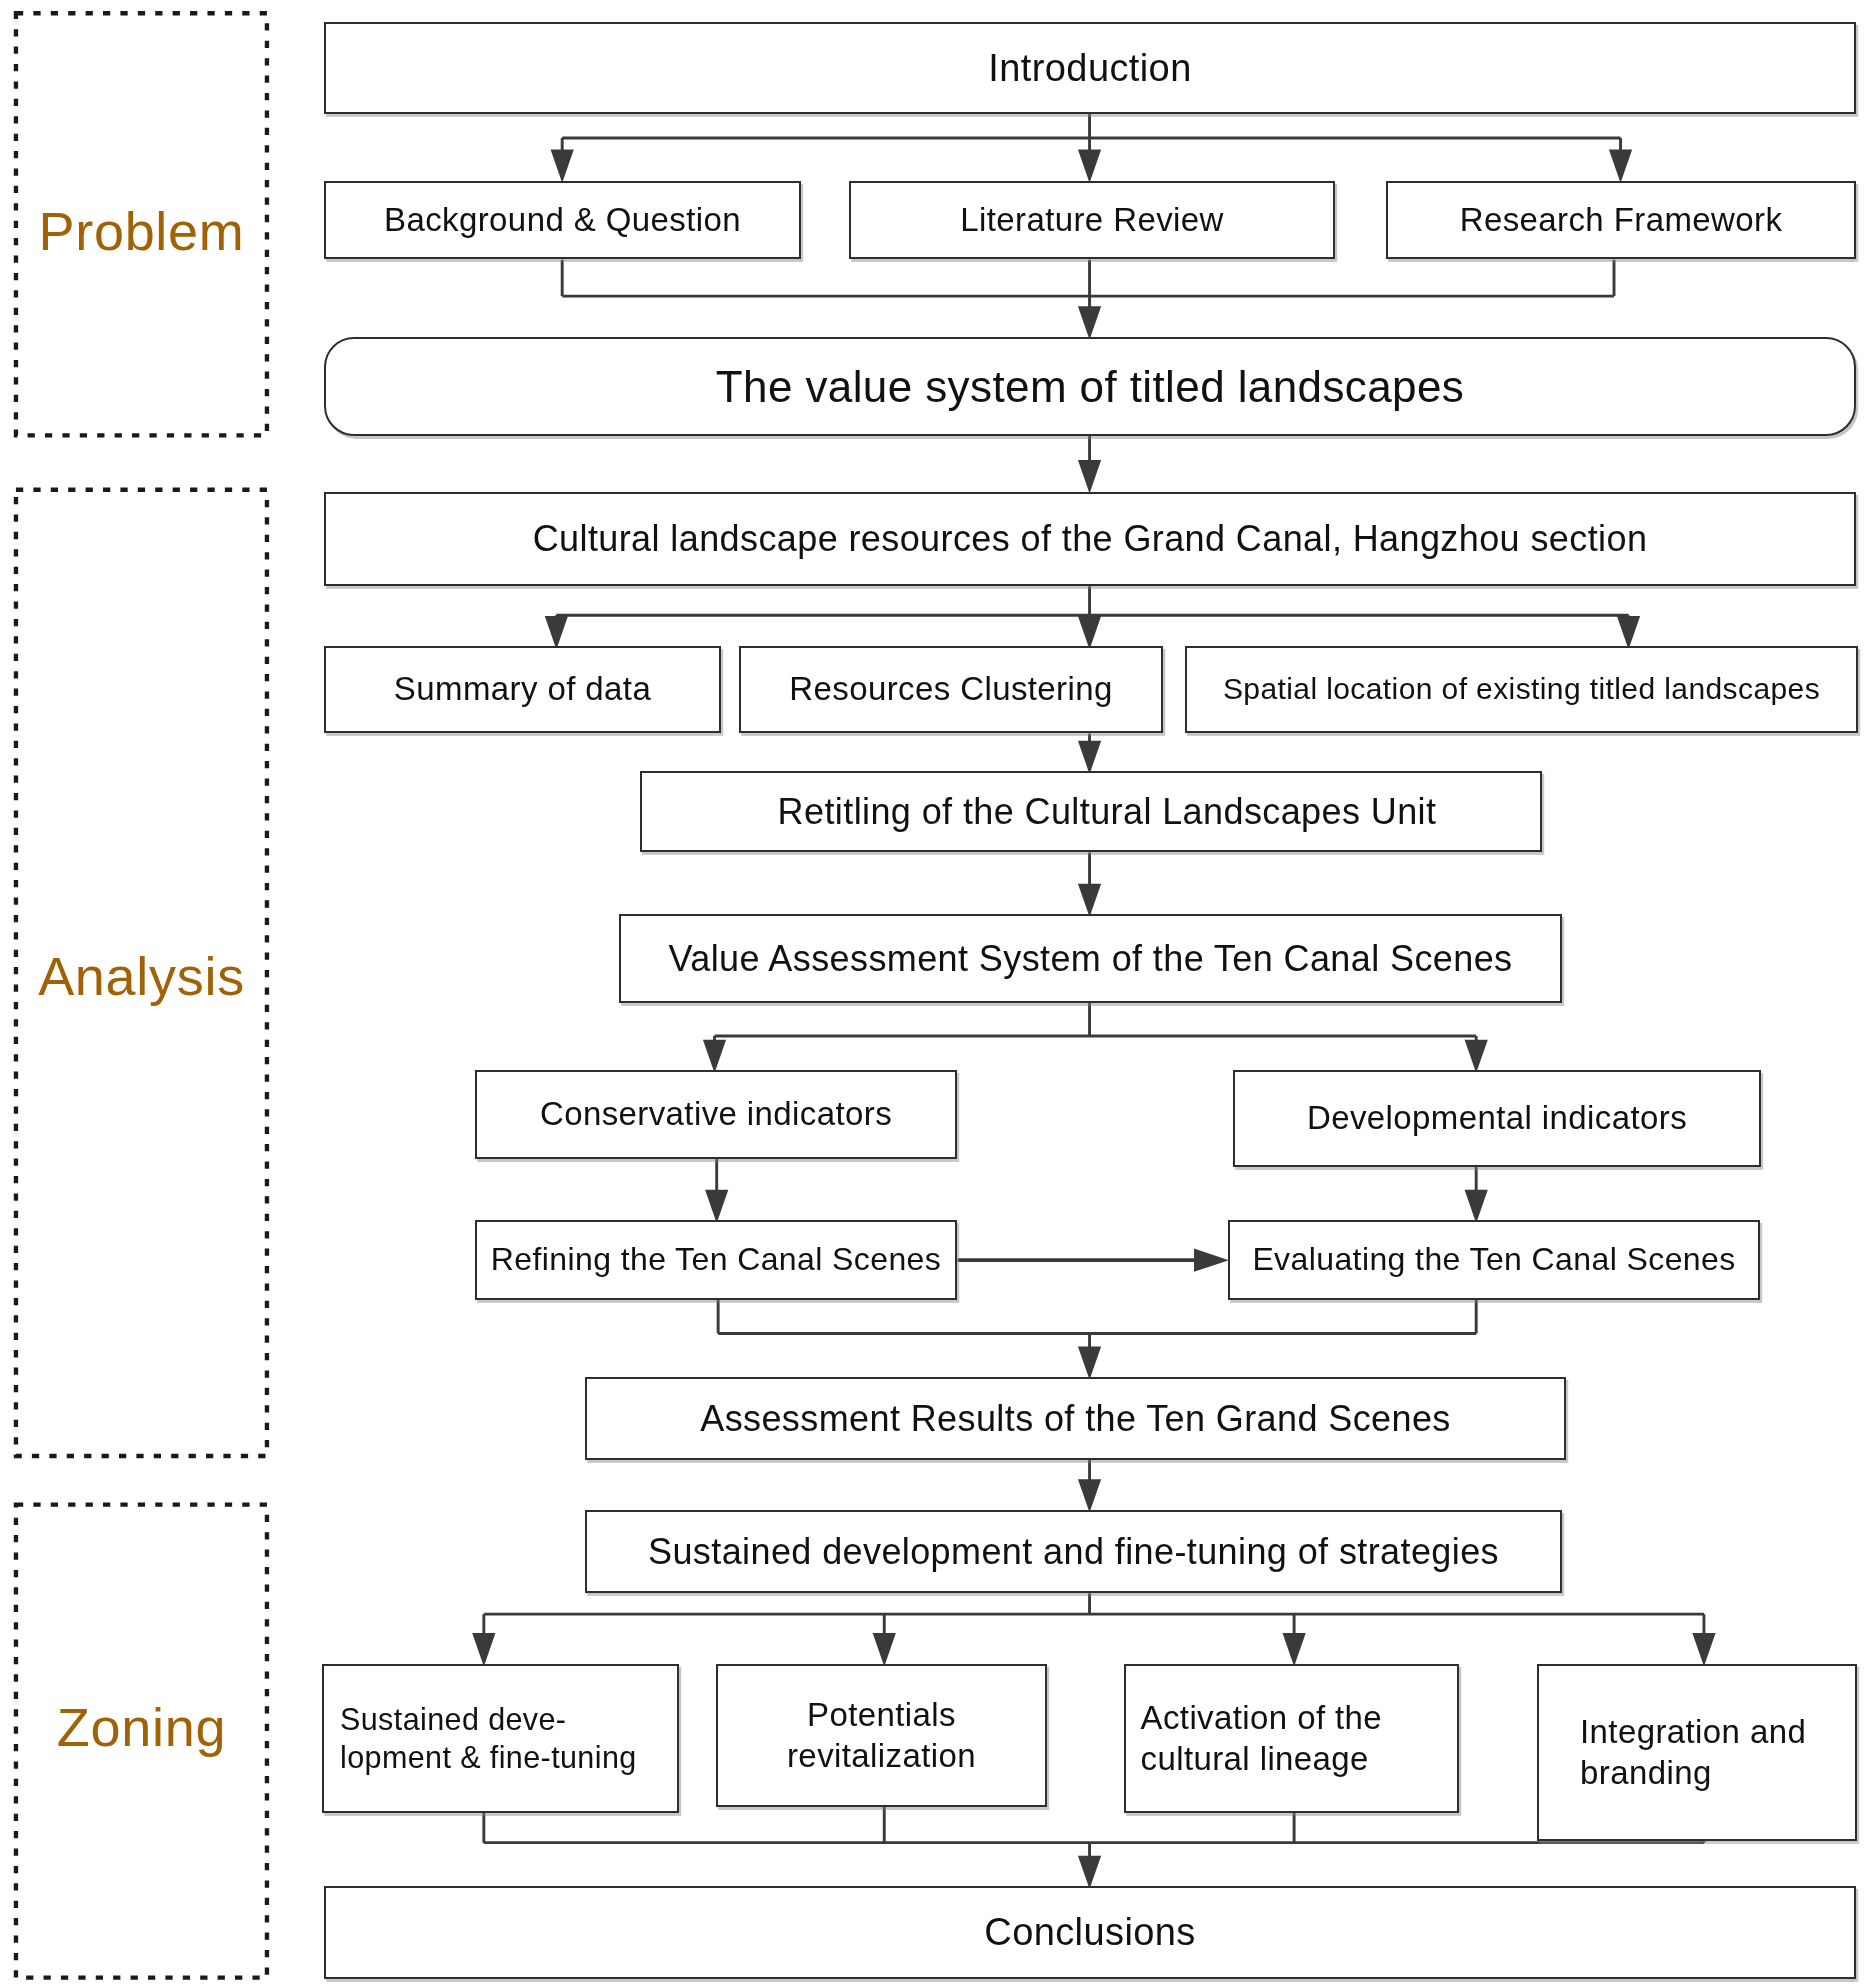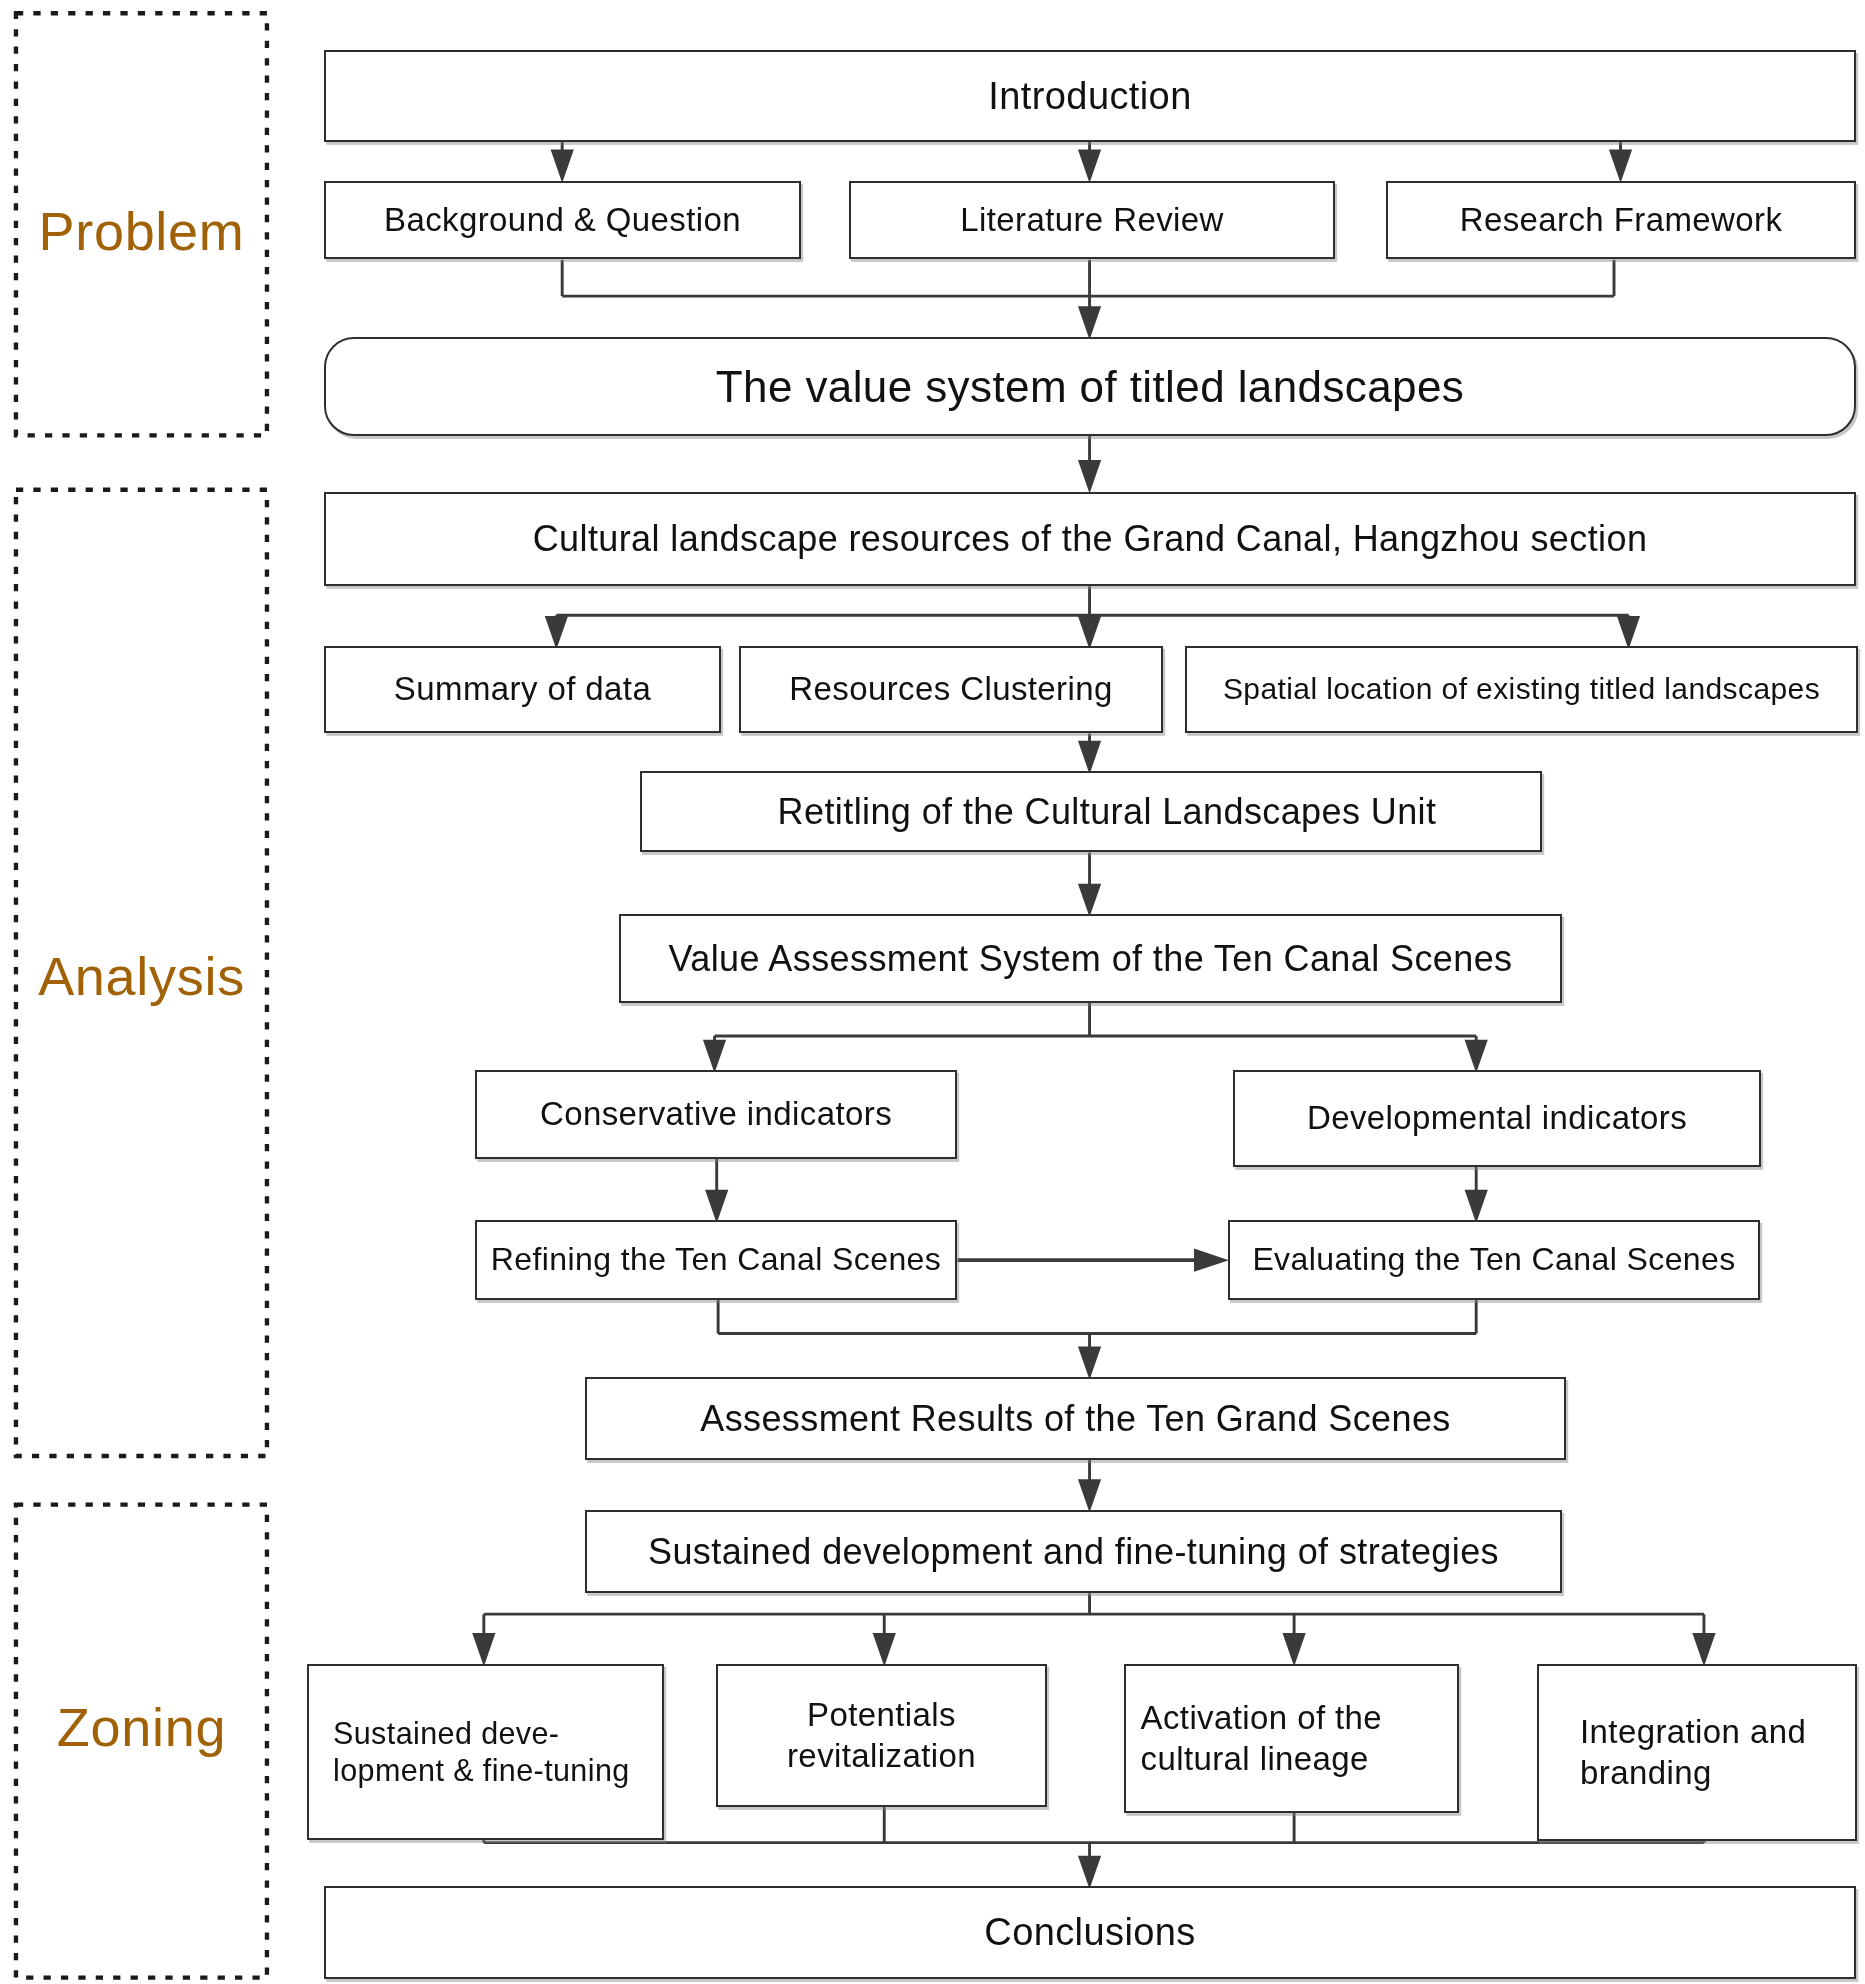--- a/index.html
+++ b/index.html
@@ -112,21 +112,21 @@
       <polygon points="1768,2251 1800,2251 1784,2297"></polygon>
       <polygon points="2333,2251 2365,2251 2349,2297"></polygon>
       <polygon points="1486,2558 1518,2558 1502,2604"></polygon>
     </g>
   </svg>
 
   <div class="phase-label" style="top:204px;">Problem</div>
   <div class="phase-label" style="top:949px;">Analysis</div>
   <div class="phase-label" style="top:1700px;">Zoning</div>
 
-  <div class="node" style="left:324px; top:22px; width:1532px; height:92px; font-size:38px;margin-top:28px;">Introduction</div>
+  <div class="node" style="left:324px; top:22px; width:1532px; height:92px; font-size:38px;">Introduction</div>
 
   <div class="node" style="left:324px; top:181px; width:477px; height:78px; font-size:33px;">Background &amp; Question</div>
   <div class="node" style="left:849px; top:181px; width:486px; height:78px; font-size:33px;">Literature Review</div>
   <div class="node" style="left:1386px; top:181px; width:470px; height:78px; font-size:33px;">Research Framework</div>
 
   <div class="node" style="left:324px; top:337px; width:1532px; height:99px; font-size:44px;border-radius:30px;">The value system of titled landscapes</div>
 
   <div class="node" style="left:324px; top:492px; width:1532px; height:94px; font-size:36px;">Cultural landscape resources of the Grand Canal, Hangzhou section</div>
 
   <div class="node" style="left:324px; top:646px; width:397px; height:87px; font-size:33px;">Summary of data</div>
@@ -140,21 +140,21 @@
   <div class="node" style="left:475px; top:1070px; width:482px; height:89px; font-size:33px;">Conservative indicators</div>
   <div class="node" style="left:1233px; top:1070px; width:528px; height:97px; font-size:33px;">Developmental  indicators</div>
 
   <div class="node" style="left:475px; top:1220px; width:482px; height:80px; font-size:32px;">Refining the Ten Canal Scenes</div>
   <div class="node" style="left:1228px; top:1220px; width:532px; height:80px; font-size:32px;">Evaluating the Ten Canal Scenes</div>
 
   <div class="node" style="left:585px; top:1377px; width:981px; height:83px; font-size:36px;">Assessment Results of the Ten Grand Scenes</div>
 
   <div class="node" style="left:585px; top:1510px; width:977px; height:83px; font-size:36px;">Sustained development and fine-tuning of strategies</div>
 
-  <div class="node two-line align-left" style="left:307px; top:1664px; width:357px; height:176px; font-size:30.5px; padding-left:24px;">
+  <div class="node two-line align-left" style="left:322px; top:1664px; width:357px; height:149px; font-size:30.5px; padding-left:16px;">
     <div>
       <span>Sustained deve-</span>
       <span>lopment &amp; fine-tuning</span>
     </div>
   </div>
   <div class="node two-line" style="left:716px; top:1664px; width:331px; height:143px; font-size:33px;">
     <div>
       <span>Potentials</span>
       <span>revitalization</span>
     </div>

